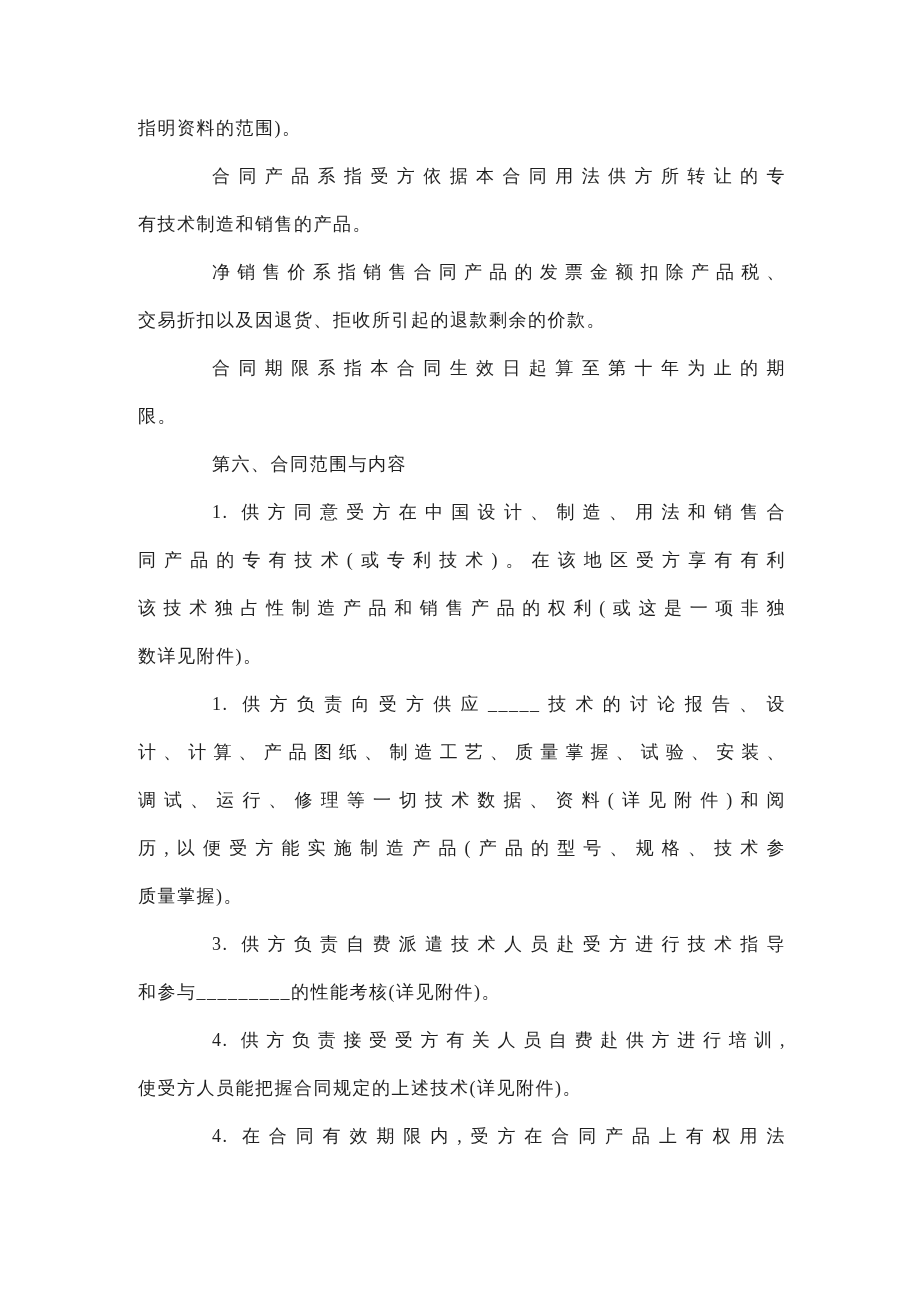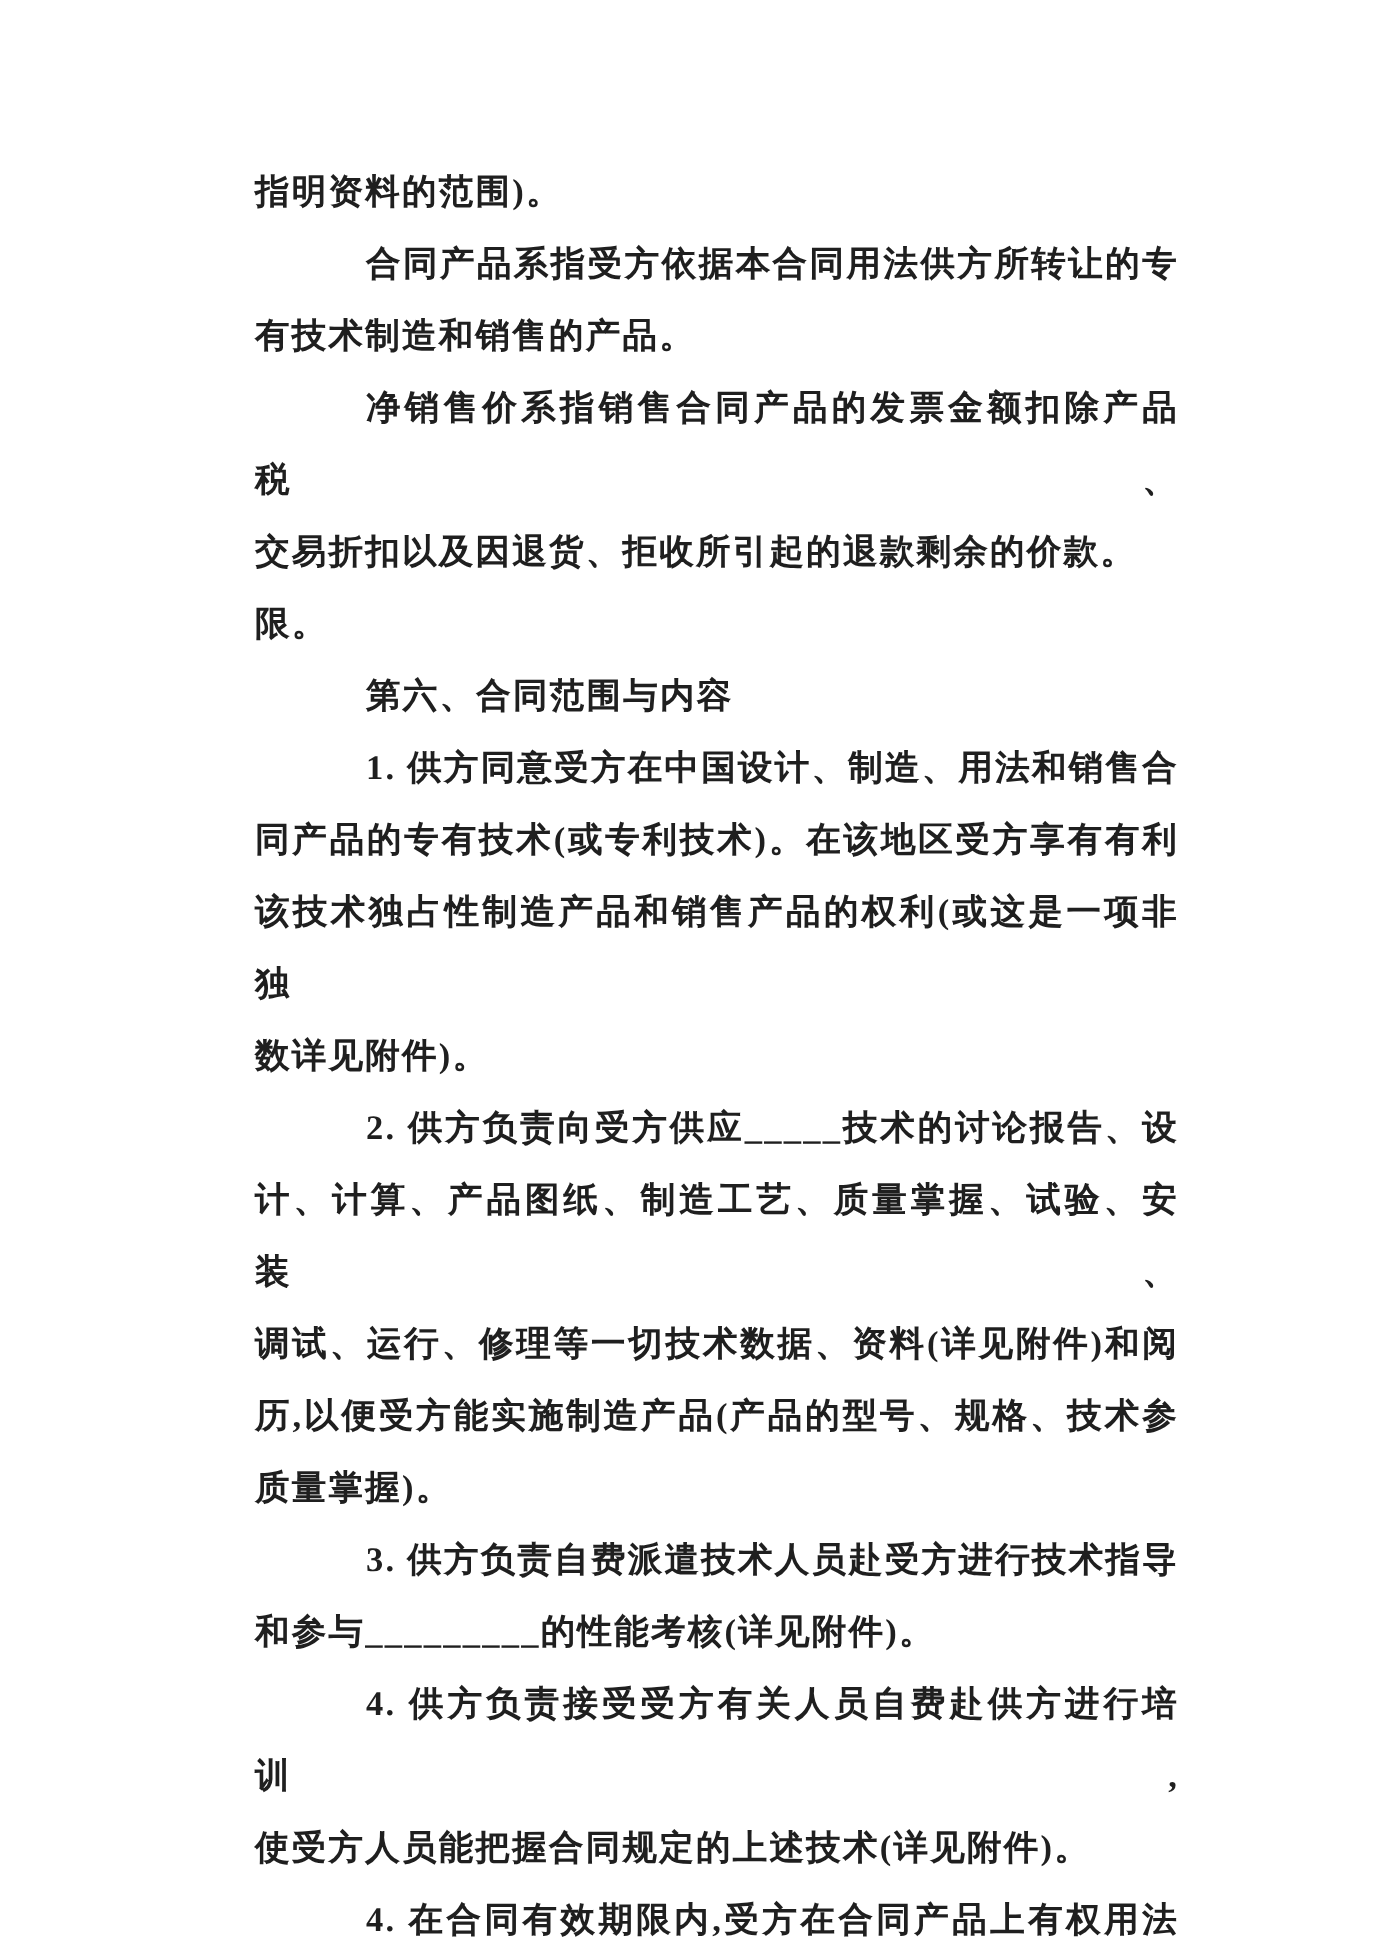--- a/index.html
+++ b/index.html
@@ -18,52 +18,52 @@
     height: 1302px;
     padding: 104px 134px 0 138px;
     background: #ffffff;
     font-family: "Liberation Serif", "DejaVu Serif", serif;
     color: #1f1f1f;
   }
   .doc-body {
     width: 648px;
   }
   .line {
-    font-size: 23px;
+    font-size: 18px;
     line-height: 48px;
     letter-spacing: 1.5px;
     text-align: left;
-    font-weight: 700;
-    margin-left: 32px;
+    font-weight: 400;
   }
   .line.indent {
     text-indent: 74px;
   }
   .line.fill {
     text-align: justify;
     text-align-last: justify;
   }
 </style>
 </head>
 <body>
 
 <div class="page">
   <div class="doc-body">
       <div class="line">指明资料的范围)。</div>
       <div class="line indent fill">合同产品系指受方依据本合同用法供方所转让的专</div>
       <div class="line">有技术制造和销售的产品。</div>
       <div class="line indent fill">净销售价系指销售合同产品的发票金额扣除产品税、</div>
       <div class="line">交易折扣以及因退货、拒收所引起的退款剩余的价款。</div>
+      <div class="line indent fill">合同期限系指本合同生效日起算至第十年为止的期</div>
       <div class="line">限。</div>
       <div class="line indent">第六、合同范围与内容</div>
       <div class="line indent fill">1. 供方同意受方在中国设计、制造、用法和销售合</div>
       <div class="line fill">同产品的专有技术(或专利技术)。在该地区受方享有有利</div>
       <div class="line fill">该技术独占性制造产品和销售产品的权利(或这是一项非独</div>
       <div class="line">数详见附件)。</div>
-      <div class="line indent fill">2. 供方负责向受方供应_____技术的讨论报告、设</div>
+      <div class="line indent fill">1. 供方负责向受方供应_____技术的讨论报告、设</div>
       <div class="line fill">计、计算、产品图纸、制造工艺、质量掌握、试验、安装、</div>
       <div class="line fill">调试、运行、修理等一切技术数据、资料(详见附件)和阅</div>
       <div class="line fill">历,以便受方能实施制造产品(产品的型号、规格、技术参</div>
       <div class="line">质量掌握)。</div>
       <div class="line indent fill">3. 供方负责自费派遣技术人员赴受方进行技术指导</div>
       <div class="line">和参与_________的性能考核(详见附件)。</div>
       <div class="line indent fill">4. 供方负责接受受方有关人员自费赴供方进行培训,</div>
       <div class="line">使受方人员能把握合同规定的上述技术(详见附件)。</div>
       <div class="line indent fill">4. 在合同有效期限内,受方在合同产品上有权用法</div>
     </div>

